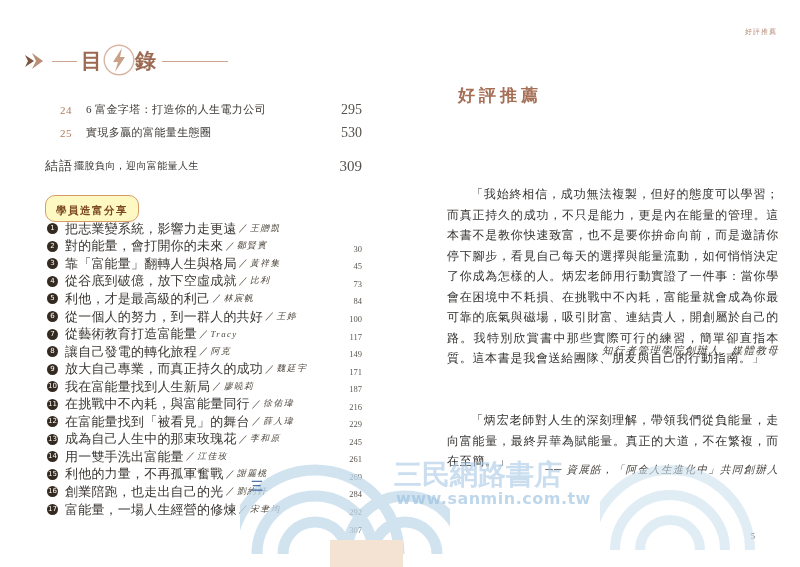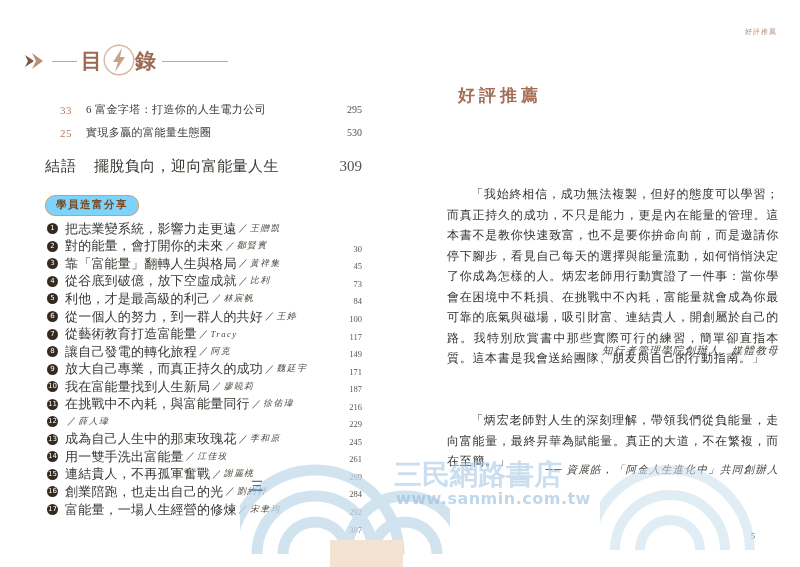--- a/index.html
+++ b/index.html
@@ -13,31 +13,31 @@
   .toc-header{position:absolute;left:25px;top:42px;height:38px;display:flex;align-items:center;}
   .toc-line1{width:25px;height:1px;background:#c9a48e;margin-right:3px;}
   .toc-line2{width:66px;height:1px;background:#c9a48e;margin-left:4px;}
   .toc-char{font-size:21px;color:#9c6a52;letter-spacing:1px;font-weight:600;margin:0 1px;}
   .toc-circle{margin:0 -2px;position:relative;top:1px;}
 
   .chapter-list{position:absolute;left:60px;top:98px;width:302px;}
   .chap-row{display:flex;align-items:center;height:23px;}
   .chap-num{width:26px;font-size:11px;color:#b07a5c;letter-spacing:.5px;}
   .chap-title{flex:1;font-size:11px;color:#3c3834;letter-spacing:.4px;white-space:nowrap;}
-  .chap-page{font-size:10px;color:#56524d;}
+  .chap-page{font-size:14px;color:#56524d;}
 
   .epilogue-row{position:absolute;left:45px;top:158px;width:317px;display:flex;align-items:center;height:16px;}
-  .epi-label{font-size:15px;color:#3c3834;letter-spacing:1px;margin-right:17px;}
-  .epi-title{flex:1;font-size:15px;color:#3c3834;letter-spacing:.4px;white-space:nowrap;}
+  .epi-label{font-size:13px;color:#3c3834;letter-spacing:1px;margin-right:1px;}
+  .epi-title{flex:1;font-size:10px;color:#3c3834;letter-spacing:.4px;white-space:nowrap;}
   .epi-page{font-size:15px;color:#56524d;}
 
   .share-badge{
     position:absolute;left:45px;top:195px;
-    background:#7dd3fc;border:1px solid #d79c66;border-radius:10px;
-    padding:2px 10px 3px 10px;font-size:10.5px;font-weight:700;color:#7c4a20;letter-spacing:1.5px;
+    background:#fef9c3;border:1px solid #d79c66;border-radius:10px;
+    padding:8px 10px 3px 10px;font-size:10.5px;font-weight:700;color:#7c4a20;letter-spacing:1.5px;
   }
   .share-list{position:absolute;left:47px;top:220px;width:315px;}
   .share-row{display:flex;align-items:center;height:17.55px;}
   .share-num{
     flex:none;width:11px;height:11px;border-radius:50%;background:#342a20;color:#fff;
     font-family:"DejaVu Sans",sans-serif;font-size:7px;line-height:11.5px;text-align:center;margin-right:7px;
   }
   .share-title{font-size:13px;color:#3b3733;letter-spacing:.2px;white-space:nowrap;}
   .share-sep{font-size:9.5px;color:#5a544c;margin:0 2px;}
   .share-author{font-size:8.8px;color:#4e473d;font-style:italic;letter-spacing:1.4px;white-space:nowrap;}
@@ -95,21 +95,21 @@
         <circle cx="17" cy="17" r="14.8" fill="#ffffff" stroke="#d9b6a2" stroke-width="1.4"></circle>
         <polygon points="20,5 11,19 16,19 13,29 23,14 18,14" fill="#c9a088"></polygon>
       </svg>
     </span>
     <span class="toc-char">錄</span>
     <span class="toc-line2"></span>
   </div>
 
   <div class="chapter-list">
     <div class="chap-row">
-      <span class="chap-num">33</span>
+      <span class="chap-num">24</span>
       <span class="chap-title">6 富金字塔：打造你的人生電力公司</span>
       <span class="chap-page">295</span>
     </div>
     <div class="chap-row">
       <span class="chap-num">25</span>
       <span class="chap-title">實現多贏的富能量生態圈</span>
       <span class="chap-page">530</span>
     </div>
   </div>
 
@@ -194,41 +194,42 @@
     </div>
     <div class="share-row">
       <span class="share-num">11</span>
       <span class="share-title">在挑戰中不內耗，與富能量同行</span>
       <span class="share-sep">／</span>
       <span class="share-author">徐佑瑋</span>
       <span class="share-page">229</span>
     </div>
     <div class="share-row">
       <span class="share-num">12</span>
+      <span class="share-title">在富能量找到「被看見」的舞台</span>
       <span class="share-sep">／</span>
       <span class="share-author">薛人瑋</span>
       <span class="share-page">245</span>
     </div>
     <div class="share-row">
       <span class="share-num">13</span>
       <span class="share-title">成為自己人生中的那束玫瑰花</span>
       <span class="share-sep">／</span>
       <span class="share-author">李和原</span>
       <span class="share-page">261</span>
     </div>
     <div class="share-row">
       <span class="share-num">14</span>
       <span class="share-title">用一雙手洗出富能量</span>
       <span class="share-sep">／</span>
       <span class="share-author">江佳玫</span>
       <span class="share-page">269</span>
     </div>
     <div class="share-row">
       <span class="share-num">15</span>
-      <span class="share-title">連結貴人，不再孤軍奮戰</span>
+      <span class="share-title">利他的力量，不再孤軍奮戰</span>
       <span class="share-sep">／</span>
       <span class="share-author">謝麗桃</span>
       <span class="share-page">284</span>
     </div>
     <div class="share-row">
       <span class="share-num">16</span>
       <span class="share-title">創業陪跑，也走出自己的光</span>
       <span class="share-sep">／</span>
       <span class="share-author">劉約軒</span>
       <span class="share-page">292</span>

